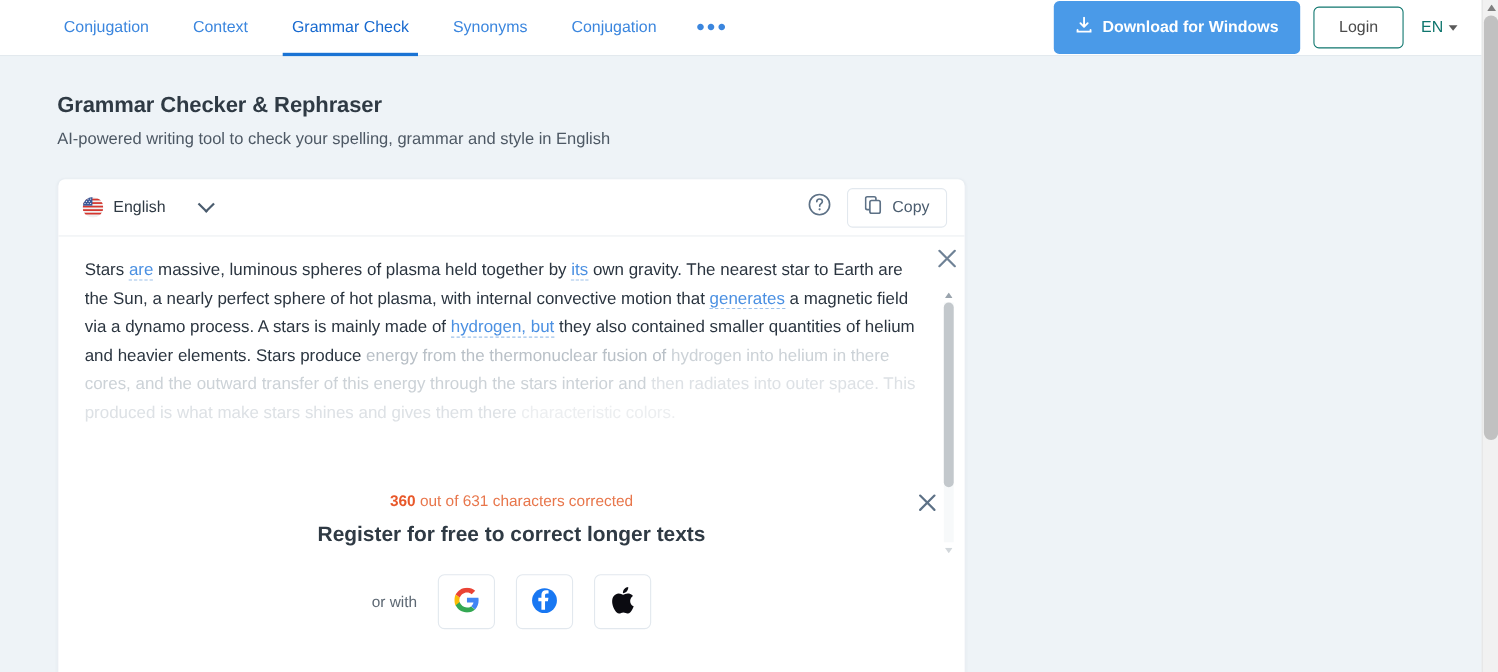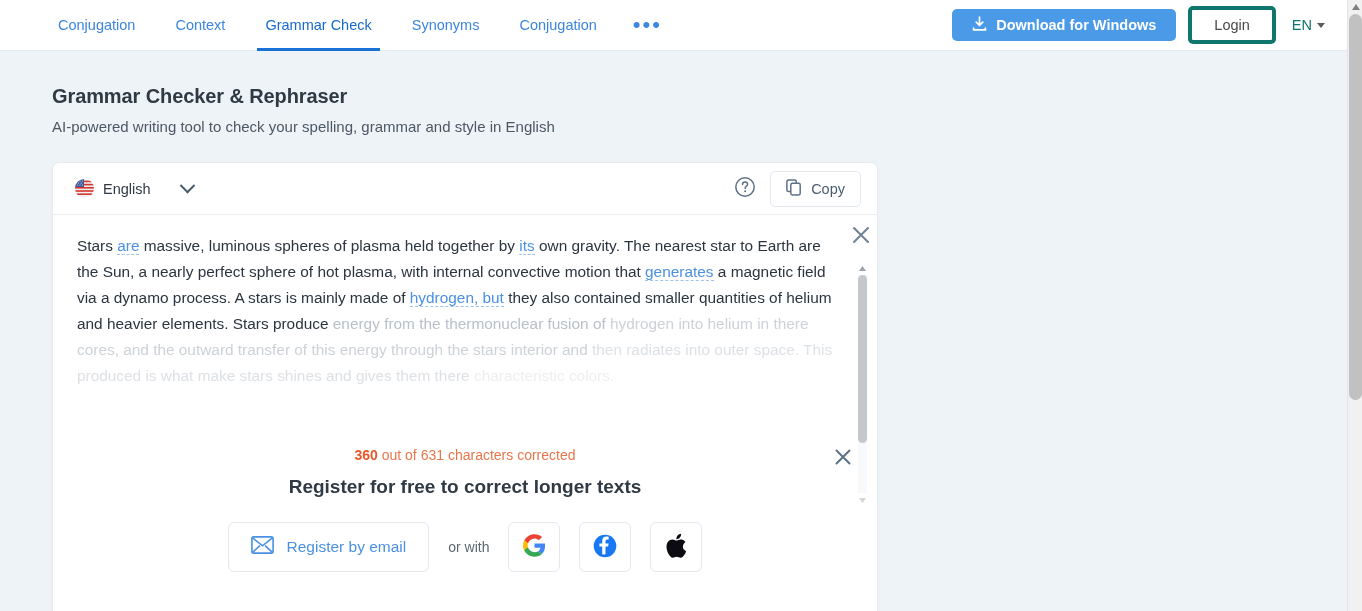--- a/index.html
+++ b/index.html
@@ -48,27 +48,27 @@
     align-items: center; cursor: pointer; line-height: 0.4;
   }
   .header-right {
     margin-left: auto; display: flex; align-items: center;
     gap: 12px; margin-right: 18px;
   }
   .btn-download {
     display: flex; align-items: center; gap: 9px;
     background: #4a9ae8; color: #fff;
     border: none; border-radius: 5px;
-    height: 32px; padding: 0 20px;
+    height: 48px; padding: 0 20px;
     font-size: 14.5px; font-weight: bold;
     font-family: inherit; cursor: pointer;
   }
   .btn-login {
     background: #fff; color: #4a4a4a;
-    border: 4px solid #0f766e; border-radius: 5px;
+    border: 1px solid #0f766e; border-radius: 5px;
     height: 38px; padding: 0 22px;
     font-size: 14.5px; font-family: inherit; cursor: pointer;
   }
   .lang-sel {
     display: flex; align-items: center; gap: 5px;
     color: #0f766e; font-size: 14.5px; cursor: pointer;
     padding: 0 4px;
   }
   .caret {
     width: 0; height: 0;
@@ -342,29 +342,20 @@
       </svg>
     </div>
 
     <div class="char-count">
       <span class="num">360</span><span> out of 631 characters corrected</span>
     </div>
 
     <div class="banner-title">Register for free to correct longer texts</div>
 
     <div class="banner-row">
-      <button class="btn-email">
-        <span>
-          <svg width="23" height="18" viewBox="0 0 23 18">
-            <rect x="0.9" y="0.9" width="21.2" height="16.2" rx="1.8" fill="none" stroke="#4b90e2" stroke-width="1.6"></rect>
-            <path d="M1.3 1.6l10.2 8.2 10.2-8.2M1.3 16.6l7.6-7M21.7 16.6l-7.6-7" fill="none" stroke="#4b90e2" stroke-width="1.6"></path>
-          </svg>
-        </span>
-        <span>Register by email</span>
-      </button>
 
       <span class="or-with">or with</span>
 
       <button class="social-btn">
         <span>
           <svg width="23" height="23" viewBox="0 0 48 48">
             <path fill="#EA4335" d="M24 9.5c3.5 0 6.6 1.2 9 3.6l6.7-6.7C35.6 2.6 30.2.5 24 .5 14.6.5 6.5 5.9 2.6 13.7l7.8 6.1C12.3 14 17.6 9.5 24 9.5z"></path>
             <path fill="#4285F4" d="M46.1 24.5c0-1.6-.1-3.2-.4-4.7H24v9h12.4c-.5 2.9-2.1 5.3-4.5 7l7.6 5.9c4.4-4.1 6.6-10.2 6.6-17.2z"></path>
             <path fill="#FBBC05" d="M10.4 28.6c-.5-1.5-.8-3-.8-4.6s.3-3.1.8-4.6l-7.8-6.1C.9 16.4 0 20.1 0 24s.9 7.6 2.6 10.7l7.8-6.1z"></path>
             <path fill="#34A853" d="M24 47.5c6.2 0 11.5-2 15.3-5.6l-7.6-5.9c-2.1 1.4-4.8 2.3-7.7 2.3-6.4 0-11.7-4.5-13.6-10.4l-7.8 6.1C6.5 42.1 14.6 47.5 24 47.5z"></path>

